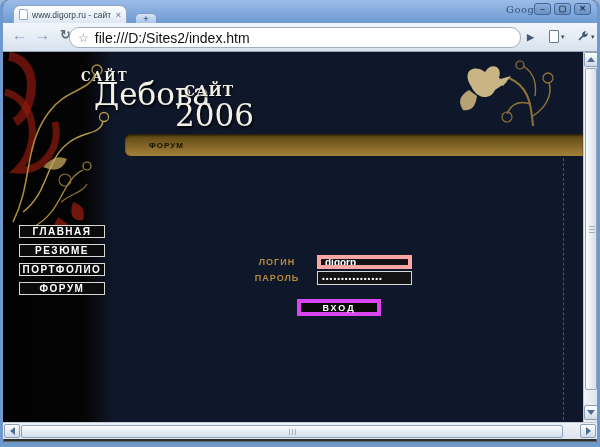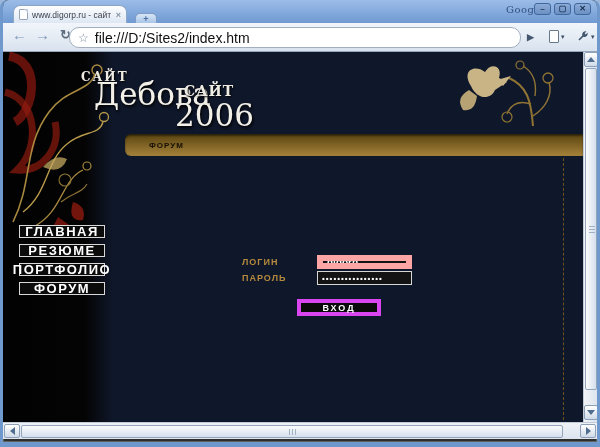--- a/index.html
+++ b/index.html
@@ -81,30 +81,30 @@
     background:linear-gradient(#5d4712,#a5823a); border-top:1px solid #2e2408;
     border-radius:6px 0 0 6px; box-shadow:inset 0 1px 2px rgba(0,0,0,.45);
     display:flex; align-items:center;
   }
   .forumbar span{ margin-left:24px; font-size:8px; font-weight:bold; letter-spacing:1px; color:#171004;}
   .dashline{ position:absolute; left:560px; top:106px; height:262px; width:0; border-left:1px dashed #6e521c;}
 
   .nav{ position:absolute; left:16px; top:173px; width:86px;}
   .navbtn{
     width:86px; height:13px; margin-bottom:6px; background:#0b0b0b; border:1px solid #d8d8d8;
-    color:#fff; font-size:13px; font-weight:bold; letter-spacing:1.5px;
+    color:#fff; font-size:10px; font-weight:bold; letter-spacing:1.5px;
     display:flex; align-items:center; justify-content:center; cursor:pointer;
   }
 
-  .formlabel{ position:absolute; width:70px; text-align:left; font-size:9px; font-weight:bold; letter-spacing:1px; color:#b58a3e;}
+  .formlabel{ position:absolute; width:70px; text-align:center; font-size:9px; font-weight:bold; letter-spacing:1px; color:#b58a3e;}
   .lbl-login{ left:239px; top:205px;}
   .lbl-pass { left:239px; top:221px;}
   .fld{ position:absolute; left:314px; width:95px; height:14px; background:#131313; color:#fff;
         font-family:"Liberation Sans",sans-serif; font-weight:bold; padding:0 4px; outline:none;}
-  .fld-login{ top:203px; border:6px solid #fca5a5; font-size:10px;}
+  .fld-login{ top:203px; border:4px solid #fca5a5; font-size:10px;}
   .fld-pass { top:219px; border:1px solid #d8d8d8; font-size:8px; letter-spacing:1px;}
   .submit{
     position:absolute; left:294px; top:247px; width:84px; height:17px;
     background:#0a0a0a; border:4px solid #d946ef; color:#fff;
     font-size:9px; font-weight:bold; letter-spacing:2px; cursor:pointer;
   }
 
   
   .vscroll{ position:absolute; right:0; top:0; width:14px; height:370px;
     background:linear-gradient(90deg,#f1f4f8,#dde4ee); border-left:1px solid #c2ccd9;}

